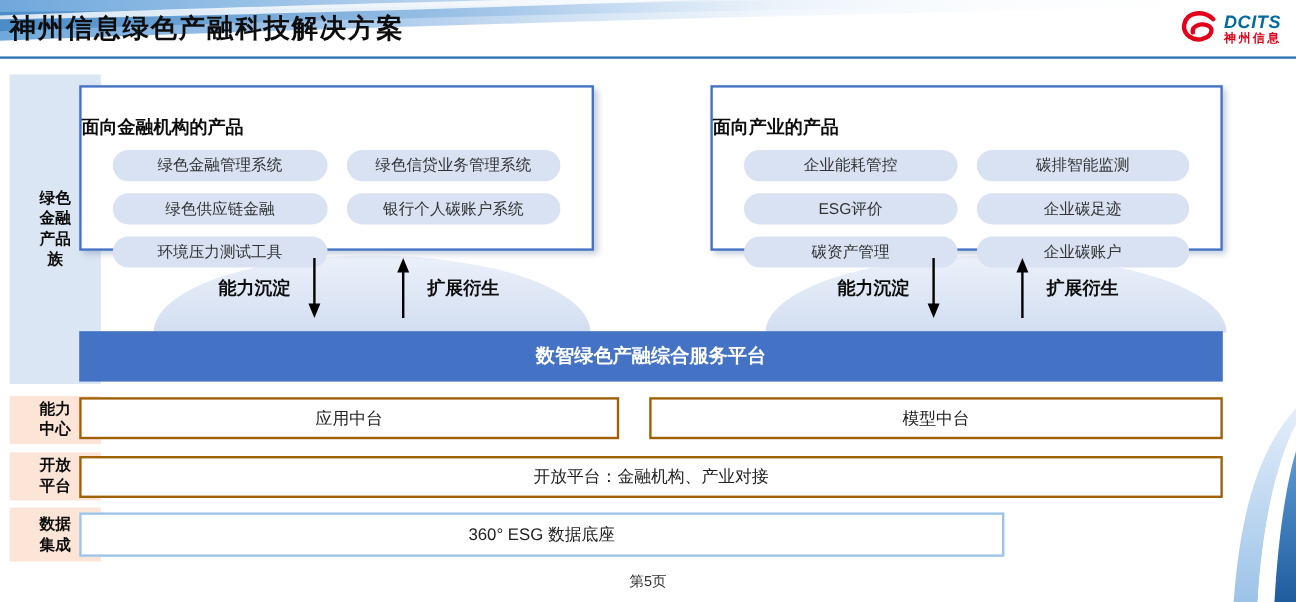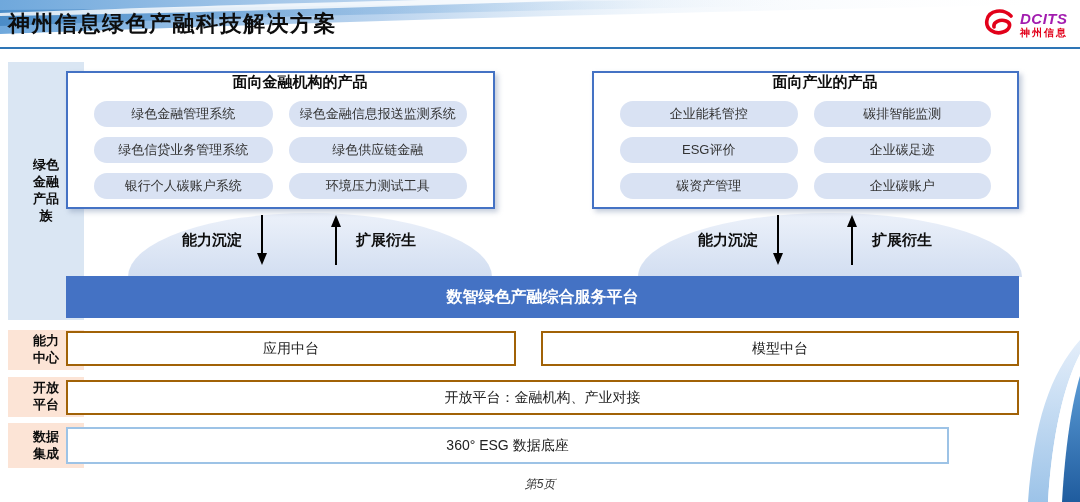--- a/index.html
+++ b/index.html
@@ -6,61 +6,61 @@
   .slide{
     position:relative;width:1080px;height:502px;background:#ffffff;overflow:hidden;
     font-family:"Liberation Sans","DejaVu Sans",sans-serif;color:#111;
   }
   
   .top-swoosh{position:absolute;left:0;top:0;z-index:0;}
   .page-title{position:absolute;left:8px;top:9px;z-index:2;font-size:22px;font-weight:bold;letter-spacing:1.5px;color:#0d0d0d;}
   .top-rule{position:absolute;left:0;top:47px;width:1080px;height:2px;background:#2e75b6;z-index:1;}
   .logo{position:absolute;right:12px;top:9px;z-index:2;display:flex;align-items:center;gap:3px;}
   .logo-text{display:flex;flex-direction:column;line-height:1;align-items:flex-start;}
-  .logo-brand{color:#a21caf;font-weight:bold;font-style:italic;font-size:15px;letter-spacing:.5px;}
+  .logo-brand{color:#0369a1;font-weight:bold;font-style:italic;font-size:15px;letter-spacing:.5px;}
   .logo-cn{color:#e2001a;font-size:10px;letter-spacing:2px;margin-top:2px;font-weight:bold;}
   
   .side-label{position:absolute;left:8px;width:76px;display:flex;flex-direction:column;align-items:center;justify-content:center;
     font-weight:bold;font-size:13px;line-height:1.3;color:#0d0d0d;z-index:2;}
   #side-family{top:62px;height:258px;background:#dae6f3;}
   #side-capability{top:330px;height:40px;background:#fce4d6;}
   #side-open{top:377px;height:40px;background:#fce4d6;}
   #side-data{top:423px;height:45px;background:#fce4d6;}
   
   .dome{position:absolute;border-radius:50% 50% 0 0/100% 100% 0 0;
     background:linear-gradient(to bottom,#ecf1fa 0%,#d2def1 100%);z-index:0;}
   #dome-left{left:128px;top:213px;width:364px;height:64px;}
   #dome-right{left:638px;top:213px;width:384px;height:64px;}
   
   .product-box{position:absolute;top:71px;height:138px;background:#fff;border:2px solid #4472c4;
     box-sizing:border-box;box-shadow:3px 3px 5px rgba(110,130,165,.4);z-index:2;}
   #box-finance{left:66px;width:429px;}
   #box-industry{left:592px;width:427px;}
-  .box-title{text-align:center;font-weight:bold;font-size:15px;margin-top:0;color:#0d0d0d;padding-left:39px;}
+  .box-title{font-weight:bold;font-size:15px;margin-top:24px;color:#0d0d0d;}
   .box-items{display:grid;grid-template-columns:1fr 1fr;column-gap:16px;row-gap:10px;padding:9px 26px 0 26px;}
   .product-item{height:26px;background:#d9e2f3;display:flex;align-items:center;justify-content:center;
     font-size:13px;color:#333;white-space:nowrap;border-radius:13px;}
   
   .arrow-group{position:absolute;top:212px;height:56px;display:flex;align-items:center;gap:14px;z-index:2;}
   #arrows-left{left:182px;}
   #arrows-right{left:698px;}
   .arrow-label{font-size:15px;font-weight:bold;color:#0d0d0d;white-space:nowrap;}
   .arrow-spacer{width:34px;}
   
   .platform-bar{position:absolute;left:66px;top:276px;width:953px;height:42px;background:#4472c4;
     display:flex;align-items:center;justify-content:center;color:#fff;font-weight:bold;font-size:16px;z-index:3;}
   
   .mid-box{position:absolute;background:#fff;border:2px solid #a16207;box-sizing:border-box;
     display:flex;align-items:center;justify-content:center;font-size:14px;color:#222;z-index:2;}
   #cap-left{left:66px;top:331px;width:450px;height:35px;}
   #cap-right{left:541px;top:331px;width:478px;height:35px;}
   #open-row{left:66px;top:380px;width:953px;height:35px;}
-  #data-row{left:66px;top:427px;width:883px;height:37px;border-color:#9dc3e6;}
+  #data-row{left:66px;top:427px;width:771px;height:37px;border-color:#9dc3e6;}
   
-  .footer{position:absolute;left:0;top:476px;width:100%;text-align:center;font-size:12px;font-style:italic;color:#333;z-index:2;}
+  .footer{position:absolute;left:0;top:476px;width:100%;text-align:center;font-size:12px;color:#333;z-index:2;}
   .corner-swoosh{position:absolute;right:0;bottom:0;z-index:1;}
 </style>
 </head>
 <body>
 
 <div class="slide">
 
   <svg class="top-swoosh" width="1080" height="40" viewBox="0 0 1080 40">
     <defs>
       <linearGradient id="gsw" x1="0" y1="0" x2="1" y2="0">
@@ -112,21 +112,20 @@
     <span>集成</span>
   </div>
 
   <div class="dome" id="dome-left"></div>
   <div class="dome" id="dome-right"></div>
 
   <div class="product-box" id="box-finance">
     <div class="box-title">面向金融机构的产品</div>
     <div class="box-items">
       <div class="product-item">绿色金融管理系统</div>
-      <div class="product-item">绿色金融信息报送监测系统</div>
       <div class="product-item">绿色信贷业务管理系统</div>
       <div class="product-item">绿色供应链金融</div>
       <div class="product-item">银行个人碳账户系统</div>
       <div class="product-item">环境压力测试工具</div>
     </div>
   </div>
 
   <div class="product-box" id="box-industry">
     <div class="box-title">面向产业的产品</div>
     <div class="box-items">

